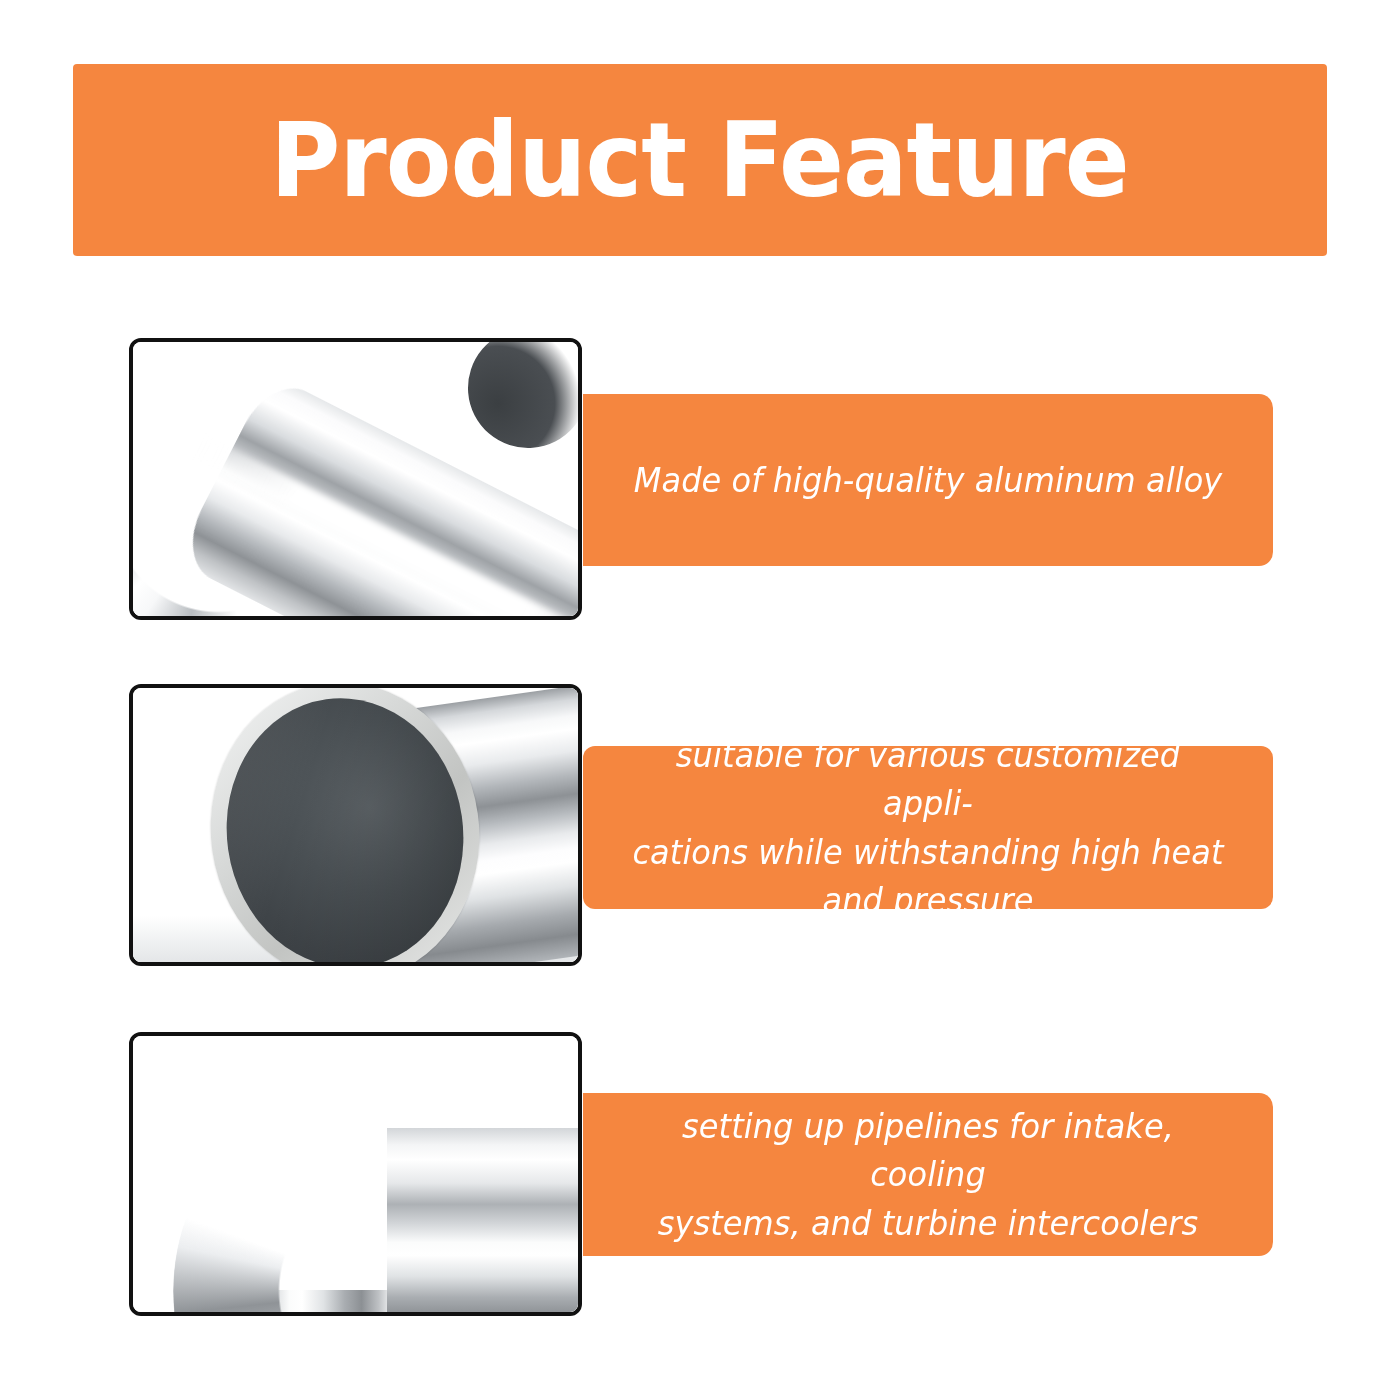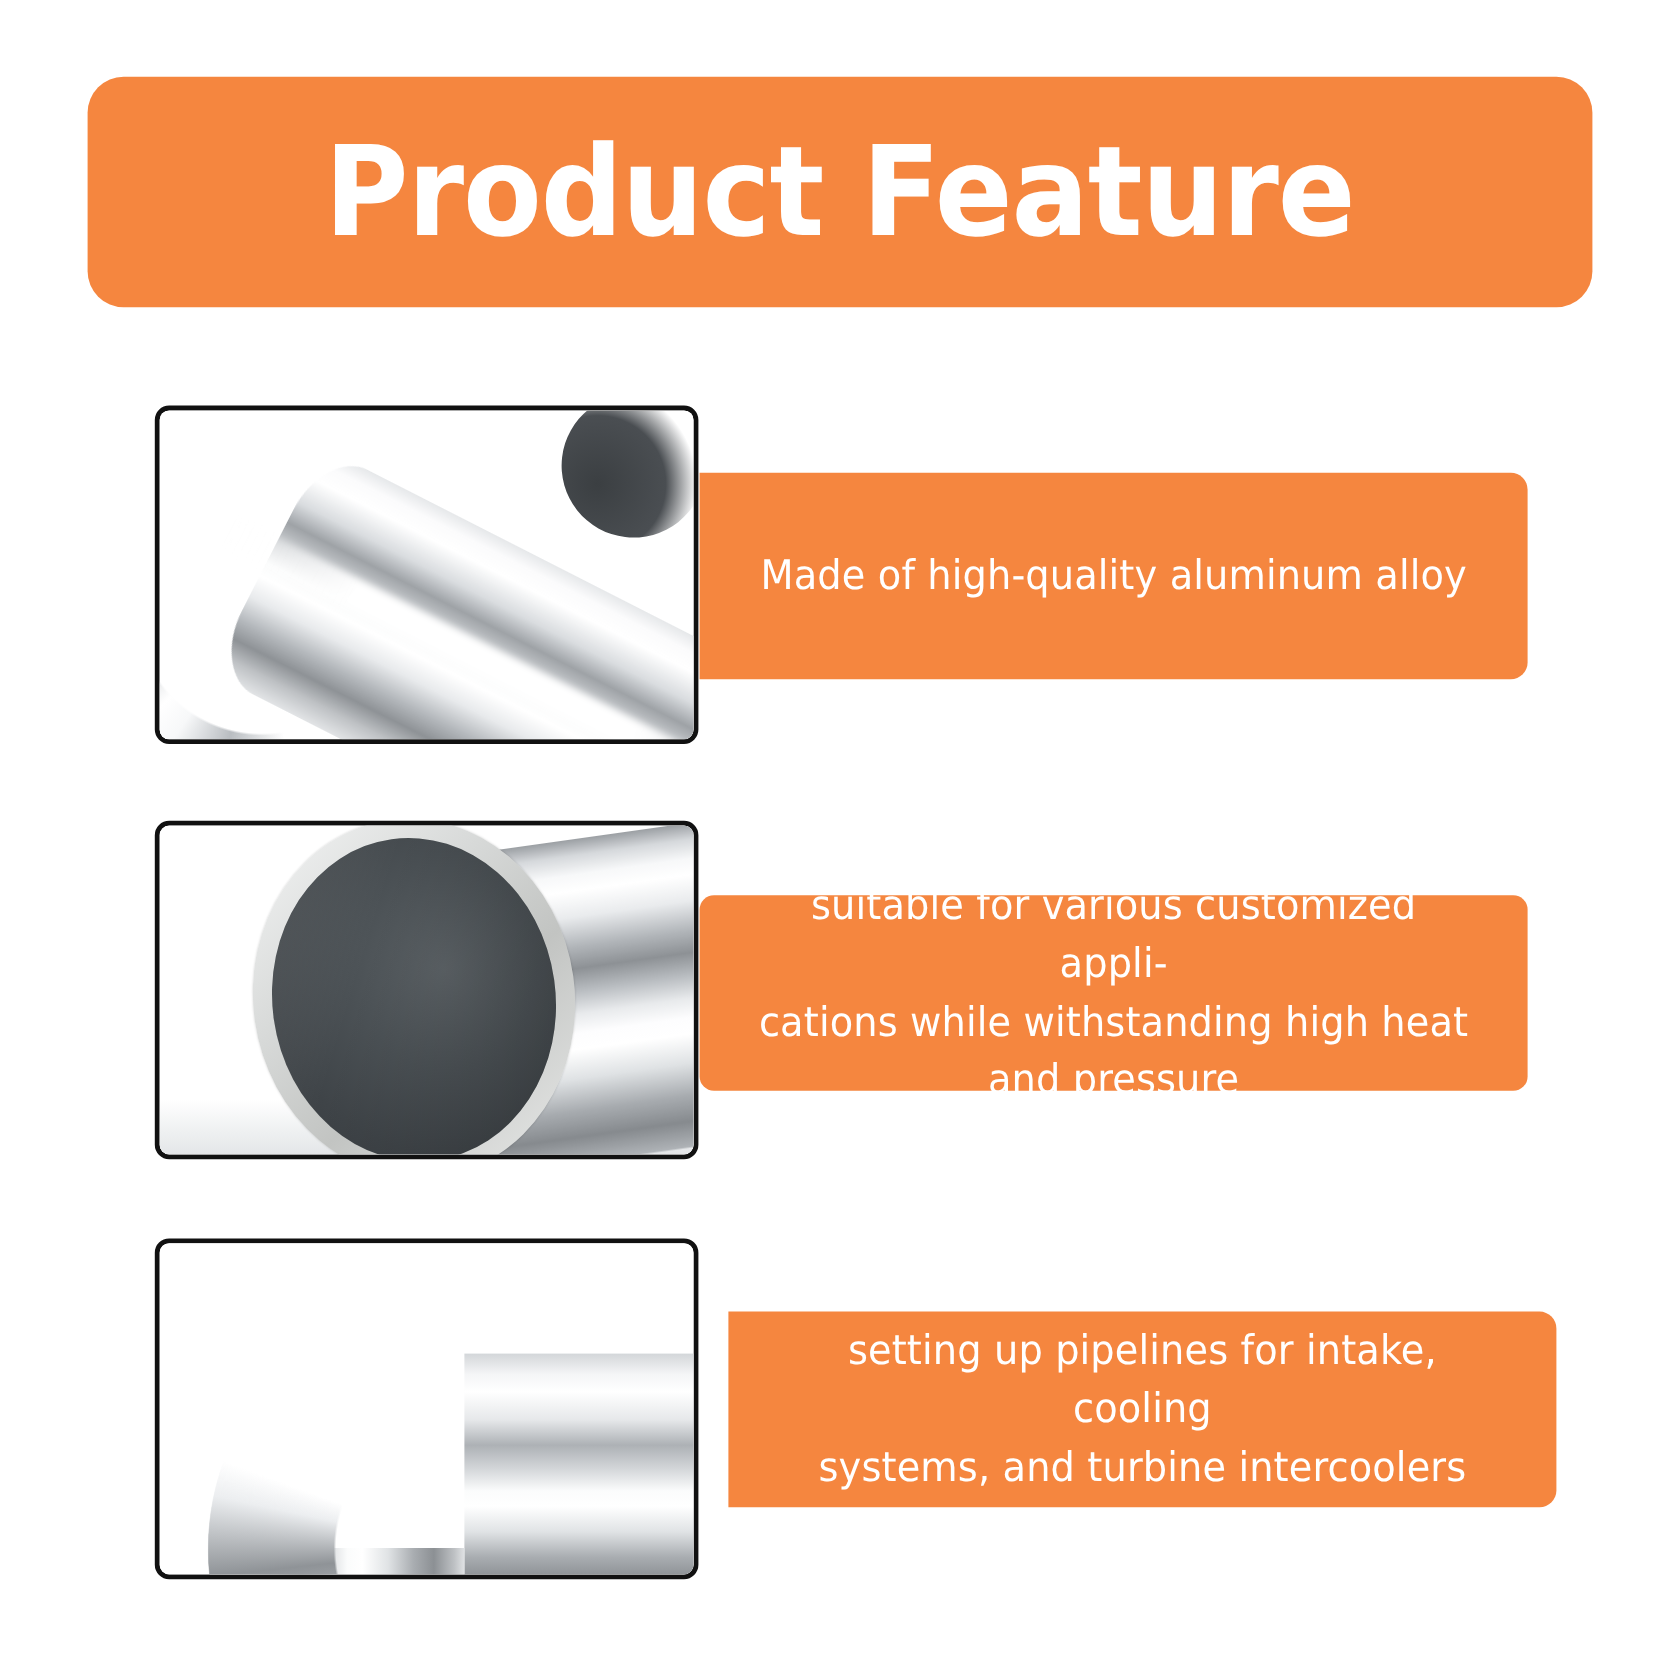--- a/index.html
+++ b/index.html
@@ -16,21 +16,21 @@
   }
 
   
   #header-banner {
     position: absolute;
     left: 73px;
     top: 64px;
     width: 1254px;
     height: 192px;
     background: #F5863F;
-    border-radius: 30px;
+    border-radius: 4px;
     display: flex;
     align-items: center;
     justify-content: center;
   }
   #header-title {
     color: #ffffff;
     font-size: 104px;
     line-height: 1;
     font-weight: bold;
     letter-spacing: -1px;
@@ -274,34 +274,35 @@
   
   .caption-panel {
     position: absolute;
     background: #F5863F;
     border-radius: 0 14px 14px 0;
     display: flex;
     align-items: center;
     justify-content: center;
     box-sizing: border-box;
     padding: 10px 26px;
+    font-style: italic;
   }
   .caption-text {
     color: #ffffff;
     font-size: 34px;
     line-height: 1.42;
     font-weight: normal;
     text-align: center;
     letter-spacing: 0.1px;
     transform: scaleX(0.94);
     font-family: "DejaVu Sans", "Liberation Sans", sans-serif;
   }
   #caption-0 { left: 583px; top: 56px;  width: 690px; height: 172px; }
   #caption-1 { left: 583px; top: 62px;  width: 690px; height: 163px; border-radius: 12px; }
-  #caption-2 { left: 607px; top: 61px;  width: 690px; height: 163px; }
+  #caption-2 { left: 583px; top: 61px;  width: 690px; height: 163px; }
 </style>
 </head>
 <body>
 
 <div id="header-banner">
   <div id="header-title">Product Feature</div>
 </div>
 
 <div class="feature-row" id="feature-row-0">
   <div class="photo-frame">

